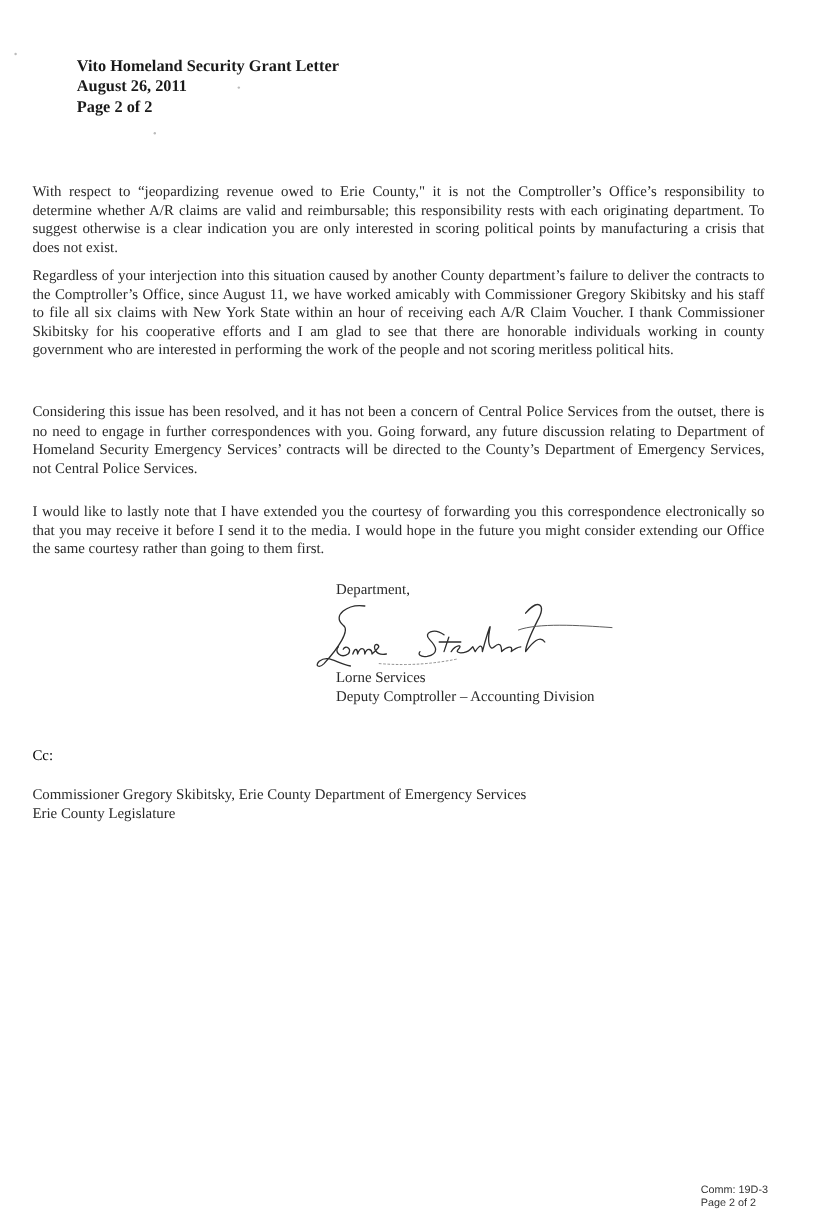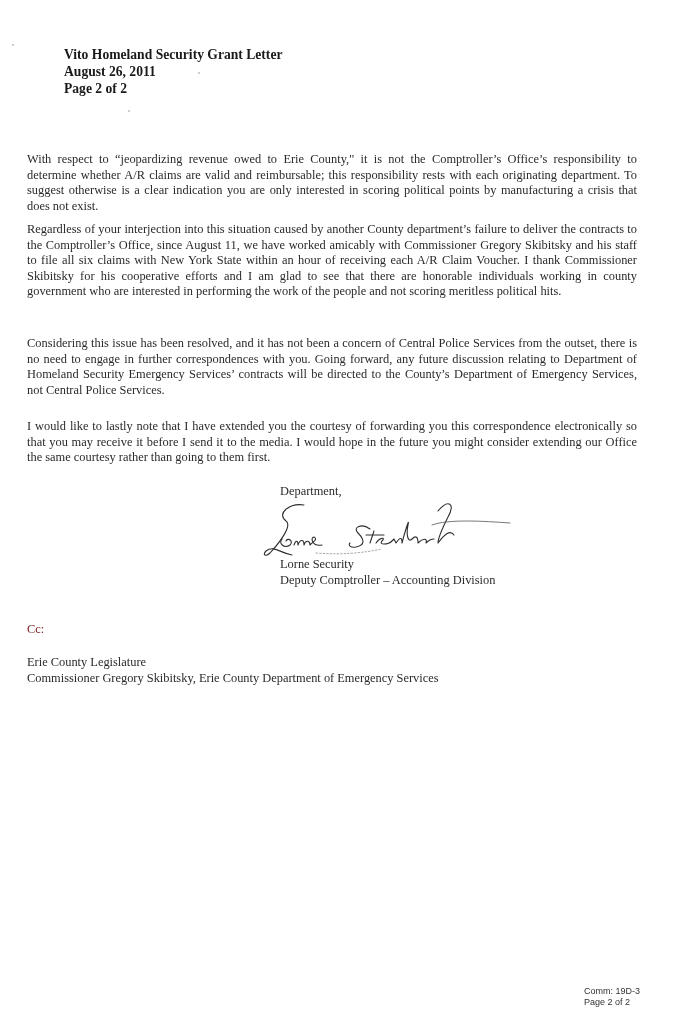--- a/index.html
+++ b/index.html
@@ -68,21 +68,21 @@
     font-size: 12.4px;
     line-height: 16px;
     color: #2a2a2a;
     white-space: nowrap;
   }
   .cc-label {
     position: absolute;
     left: 27px;
     top: 622px;
     font-size: 12.4px;
-    color: #7f1d1d;
+    color: #000000;
   }
   .cc-list {
     position: absolute;
     left: 27px;
     top: 655px;
     font-size: 12.4px;
     line-height: 15.6px;
     color: #2a2a2a;
   }
   .cc-list div { white-space: nowrap; }
@@ -137,29 +137,29 @@
 
       <path d="M118 48 L 122 36 M 114 40 L 132 40"></path>
       <path d="M124 48 C 128 42, 134 42, 130 46 C 126 50, 136 50, 140 46 L 142 44 L 144 48 C 148 42, 150 42, 150 48 C 152 40, 158 20, 156 30 C 154 40, 156 48, 160 44 C 164 40, 166 42, 166 48 C 170 44, 176 42, 174 48 C 176 46, 180 44, 182 44"></path>
       <path d="M186 16 C 196 4, 204 8, 196 22 C 192 30, 186 42, 186 48 C 192 40, 198 34, 202 40"></path>
       <path d="M180 30 C 196 24, 230 26, 258 28" stroke-width="0.8" stroke="#555"></path>
       <path d="M64 58 C 90 60, 110 58, 130 54" stroke-width="0.6" stroke-dasharray="1.5 2" stroke="#666"></path>
     </g>
   </svg>
 
   <div class="signer">
-    <div>Lorne Security</div>
+    <div>Lorne Services</div>
     <div>Deputy Comptroller – Accounting Division</div>
   </div>
 
   <div class="cc-label">Cc:</div>
 
   <div class="cc-list">
+    <div>Commissioner Gregory Skibitsky, Erie County Department of Emergency Services</div>
     <div>Erie County Legislature</div>
-    <div>Commissioner Gregory Skibitsky, Erie County Department of Emergency Services</div>
   </div>
 
   <div class="footer">
     <div>Comm: 19D-3</div>
     <div>Page 2 of 2</div>
   </div>
 
 </div>
 
 </body></html>

